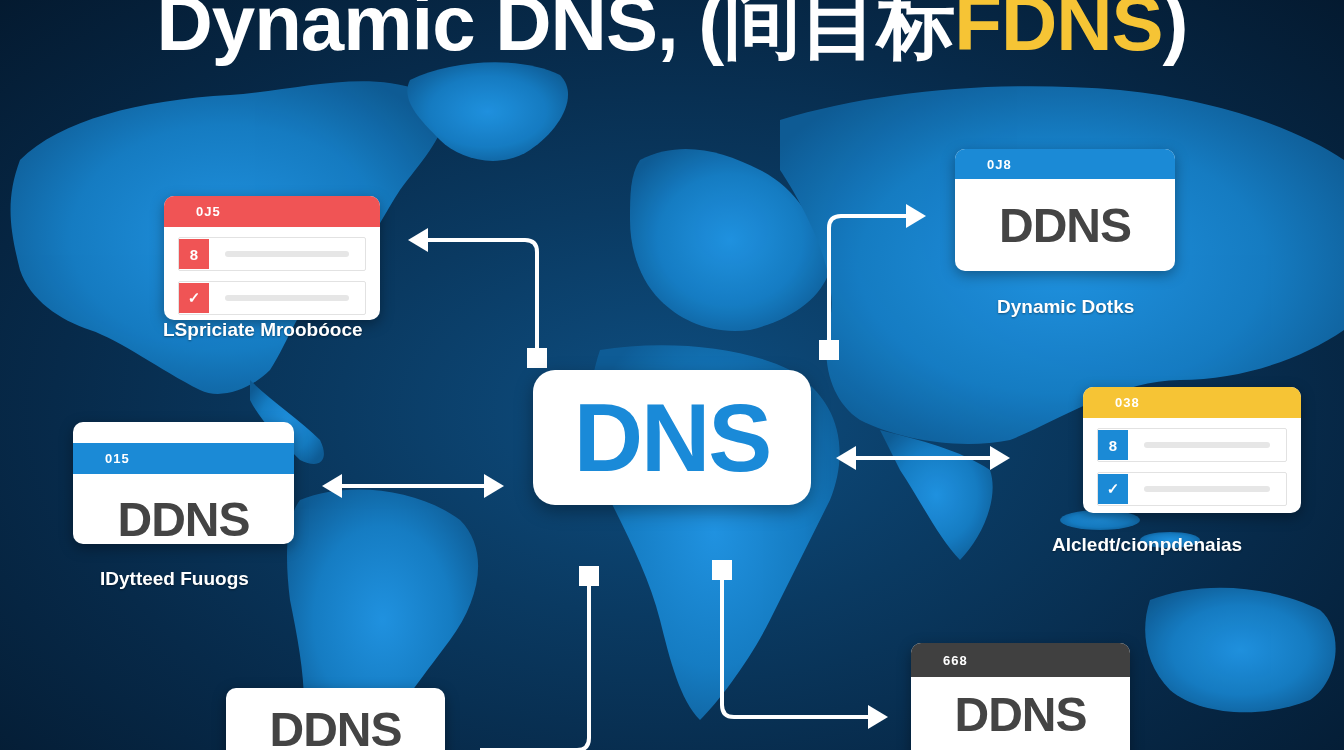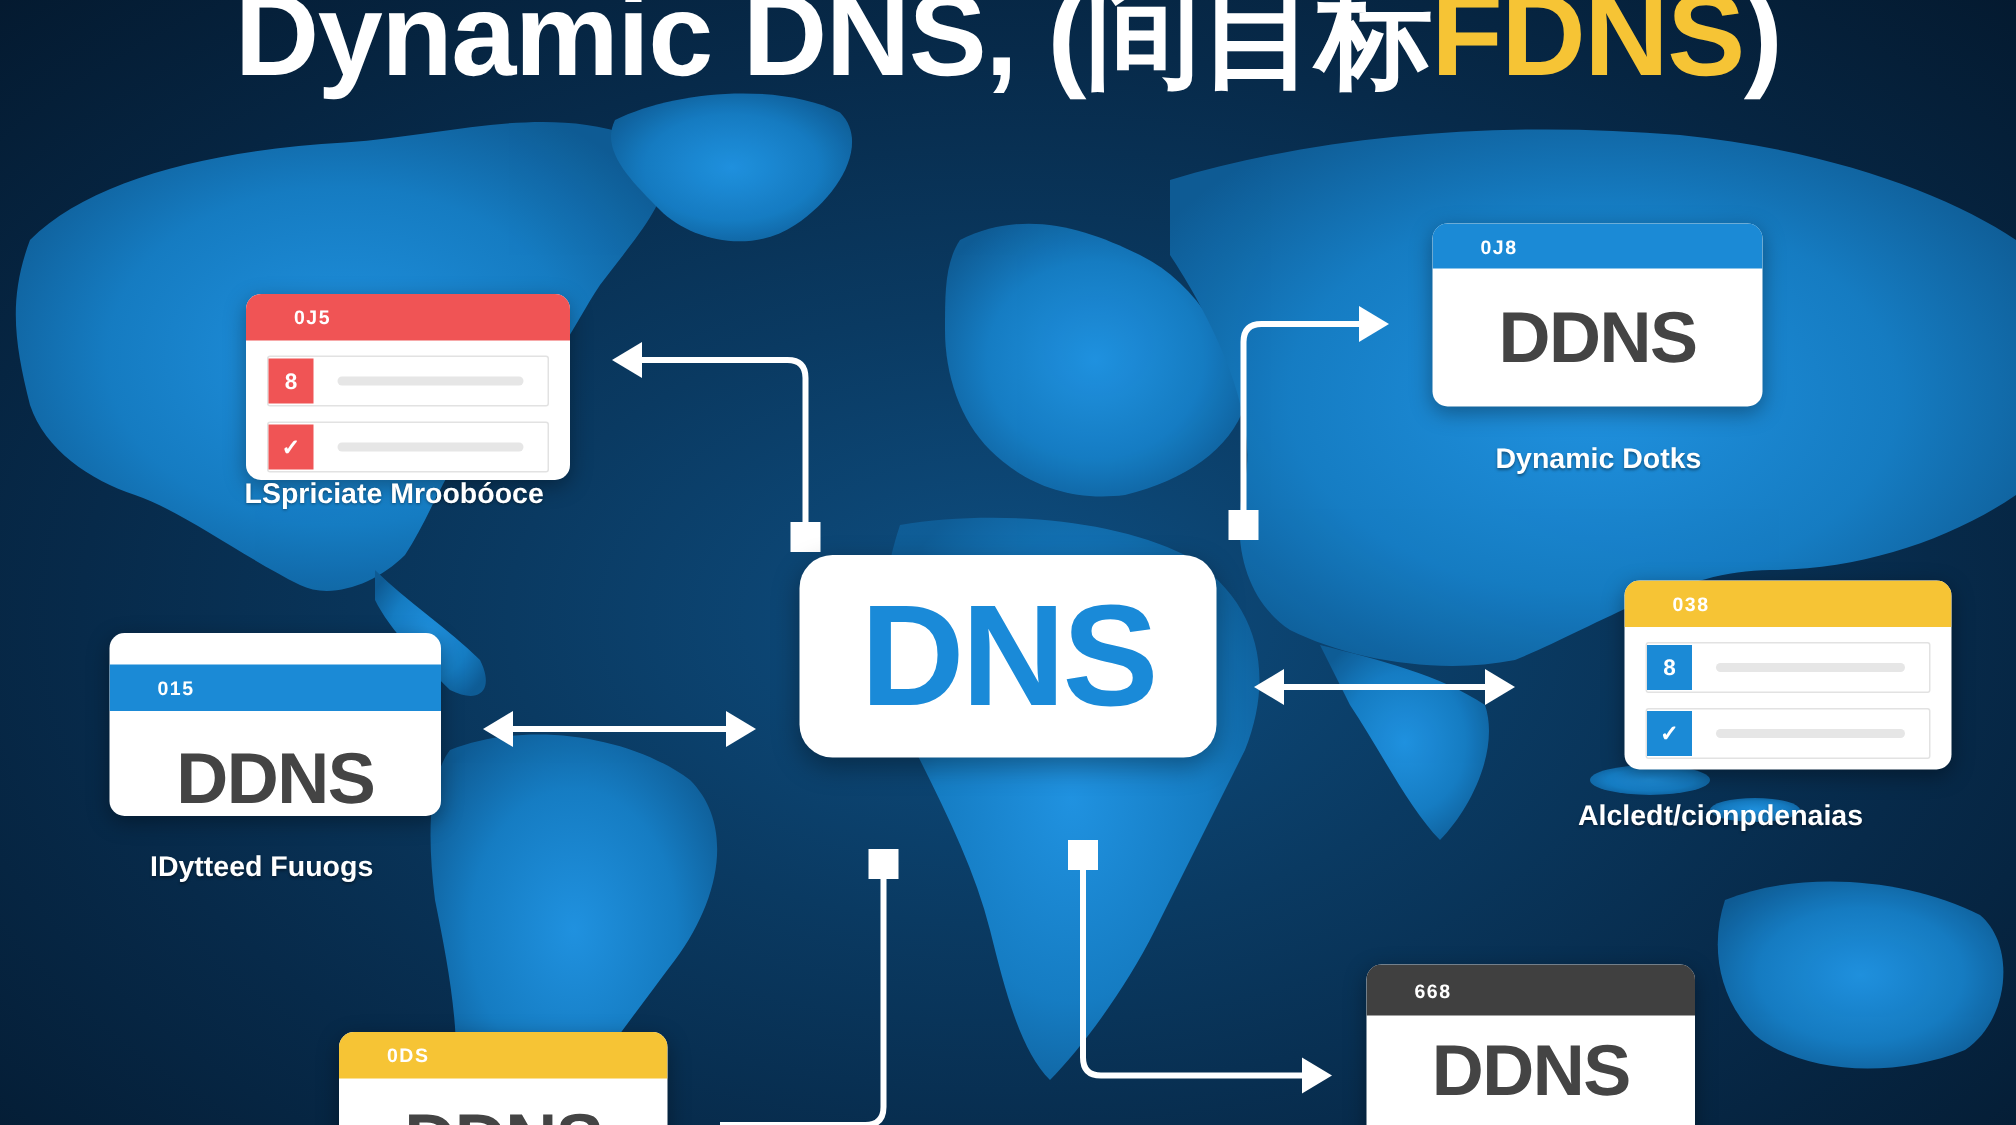--- a/index.html
+++ b/index.html
@@ -154,20 +154,19 @@
     <span class="bar"></span>
   </div>
   <div class="row">
     <span class="ico" style="background:#1b8ad6;">✓</span>
     <span class="bar"></span>
   </div>
 </div>
 <div class="caption" style="left:1052px; top:534px;">Alcledt/cionpdenaias</div>
 
 <div class="card" style="left:226px; top:688px; width:219px; height:122px;">
-  <div class="head" style="background:#f6c435; height:31px;">0DS</div>
   <div class="big" style="height:91px; font-size:48px; align-items:flex-start; padding-top:14px;">DDNS</div>
 </div>
 
 <div class="card" style="left:911px; top:643px; width:219px; height:130px;">
   <div class="head" style="background:#404040; height:34px;">668</div>
   <div class="big" style="height:74px; font-size:48px;">DDNS</div>
 </div>
 
 </body></html>

